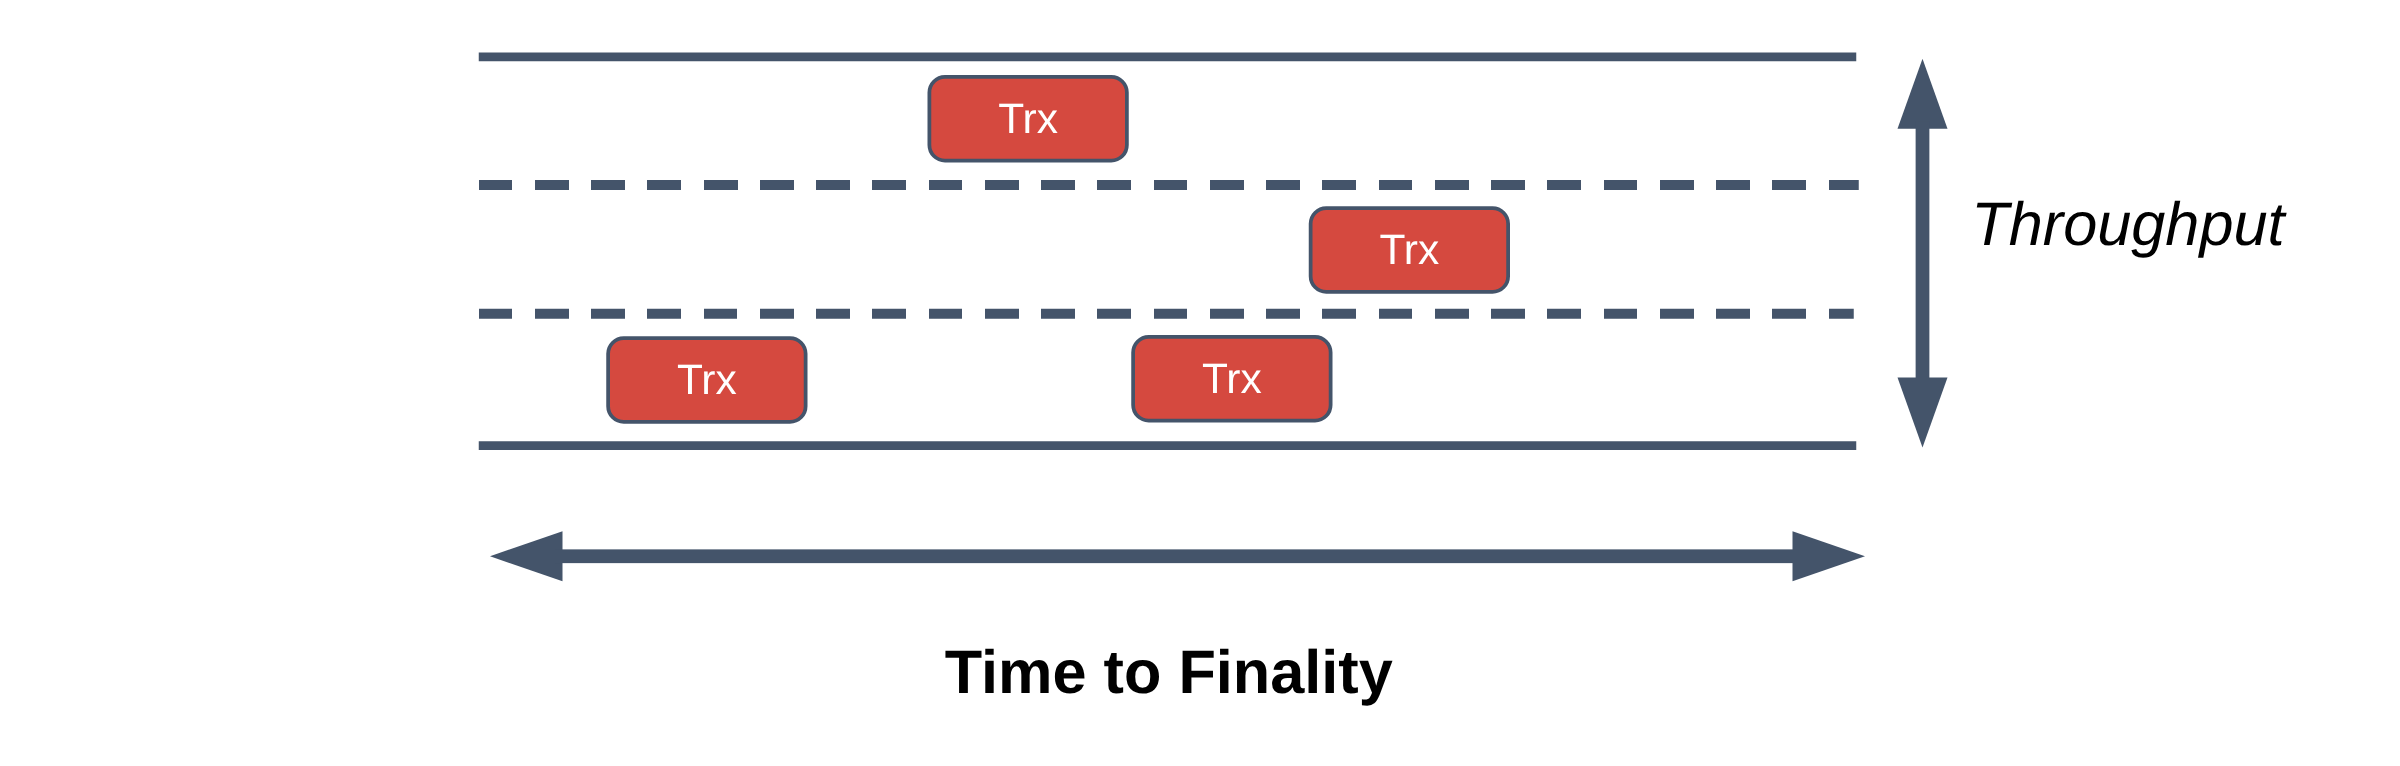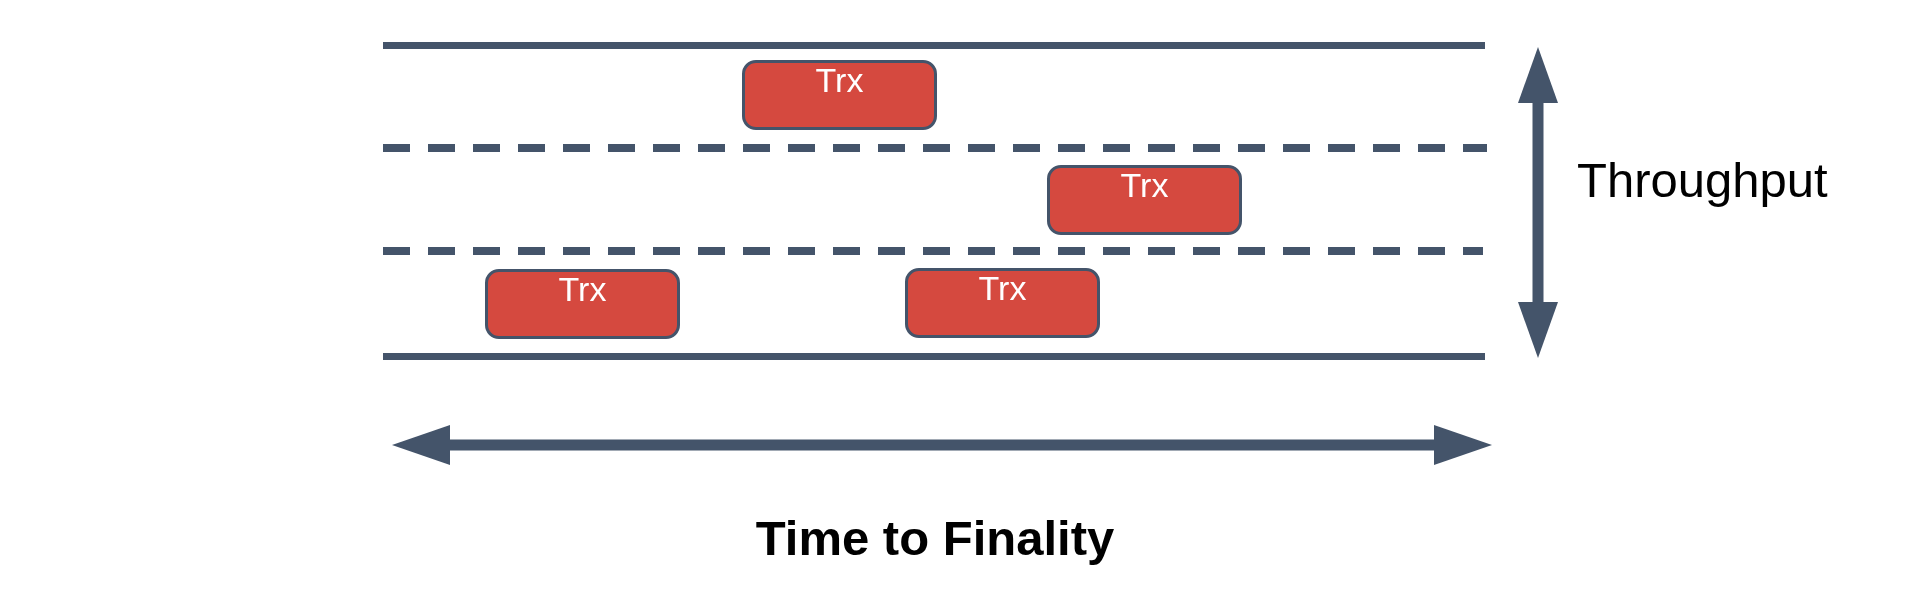--- a/index.html
+++ b/index.html
@@ -30,25 +30,25 @@
     background:repeating-linear-gradient(
       to right,
       var(--line,#44546a) 0px,
       var(--line,#44546a) 27px,
       transparent 27px,
       transparent 45px
     );
   }
   .trx-box{
     position:absolute;
-    width:195px;height:70px;
+    width:161px;height:70px;
     background:var(--transaction-fill,#d5493f);
     border:3px solid var(--transaction-border,#44546a);
     border-radius:14px;
-    display:flex;align-items:flex-start;justify-content:center;
+    display:flex;align-items:center;justify-content:center;
   }
   .trx-label{
     color:var(--transaction-text,#fff);
     font-size:34px;
     line-height:1;
   }
   .axis-label{
     position:absolute;
     color:var(--label-text,#000);
     font-size:49px;
@@ -85,16 +85,16 @@
     <rect x="22.5" y="52" width="11" height="211" fill="var(--line,#44546a)"></rect>
     <polygon points="28,313 8,257 48,257" fill="var(--line,#44546a)"></polygon>
   </svg>
 
   <svg class="arrow-svg" style="left:390px;top:423px;" width="1104" height="44" viewBox="0 0 1104 44">
     <polygon points="2,22 60,2 60,42" fill="var(--line,#44546a)"></polygon>
     <rect x="54" y="16.5" width="996" height="11" fill="var(--line,#44546a)"></rect>
     <polygon points="1102,22 1044,2 1044,42" fill="var(--line,#44546a)"></polygon>
   </svg>
 
-  <div class="axis-label" style="left:1577px;top:152px;">Throughput</div>
+  <div class="axis-label" style="left:1577px;top:152px;font-style:italic;">Throughput</div>
   <div class="axis-label" style="left:935px;top:510px;transform:translateX(-50%);font-weight:bold;">Time to Finality</div>
 
 </div>
 
 </body></html>

